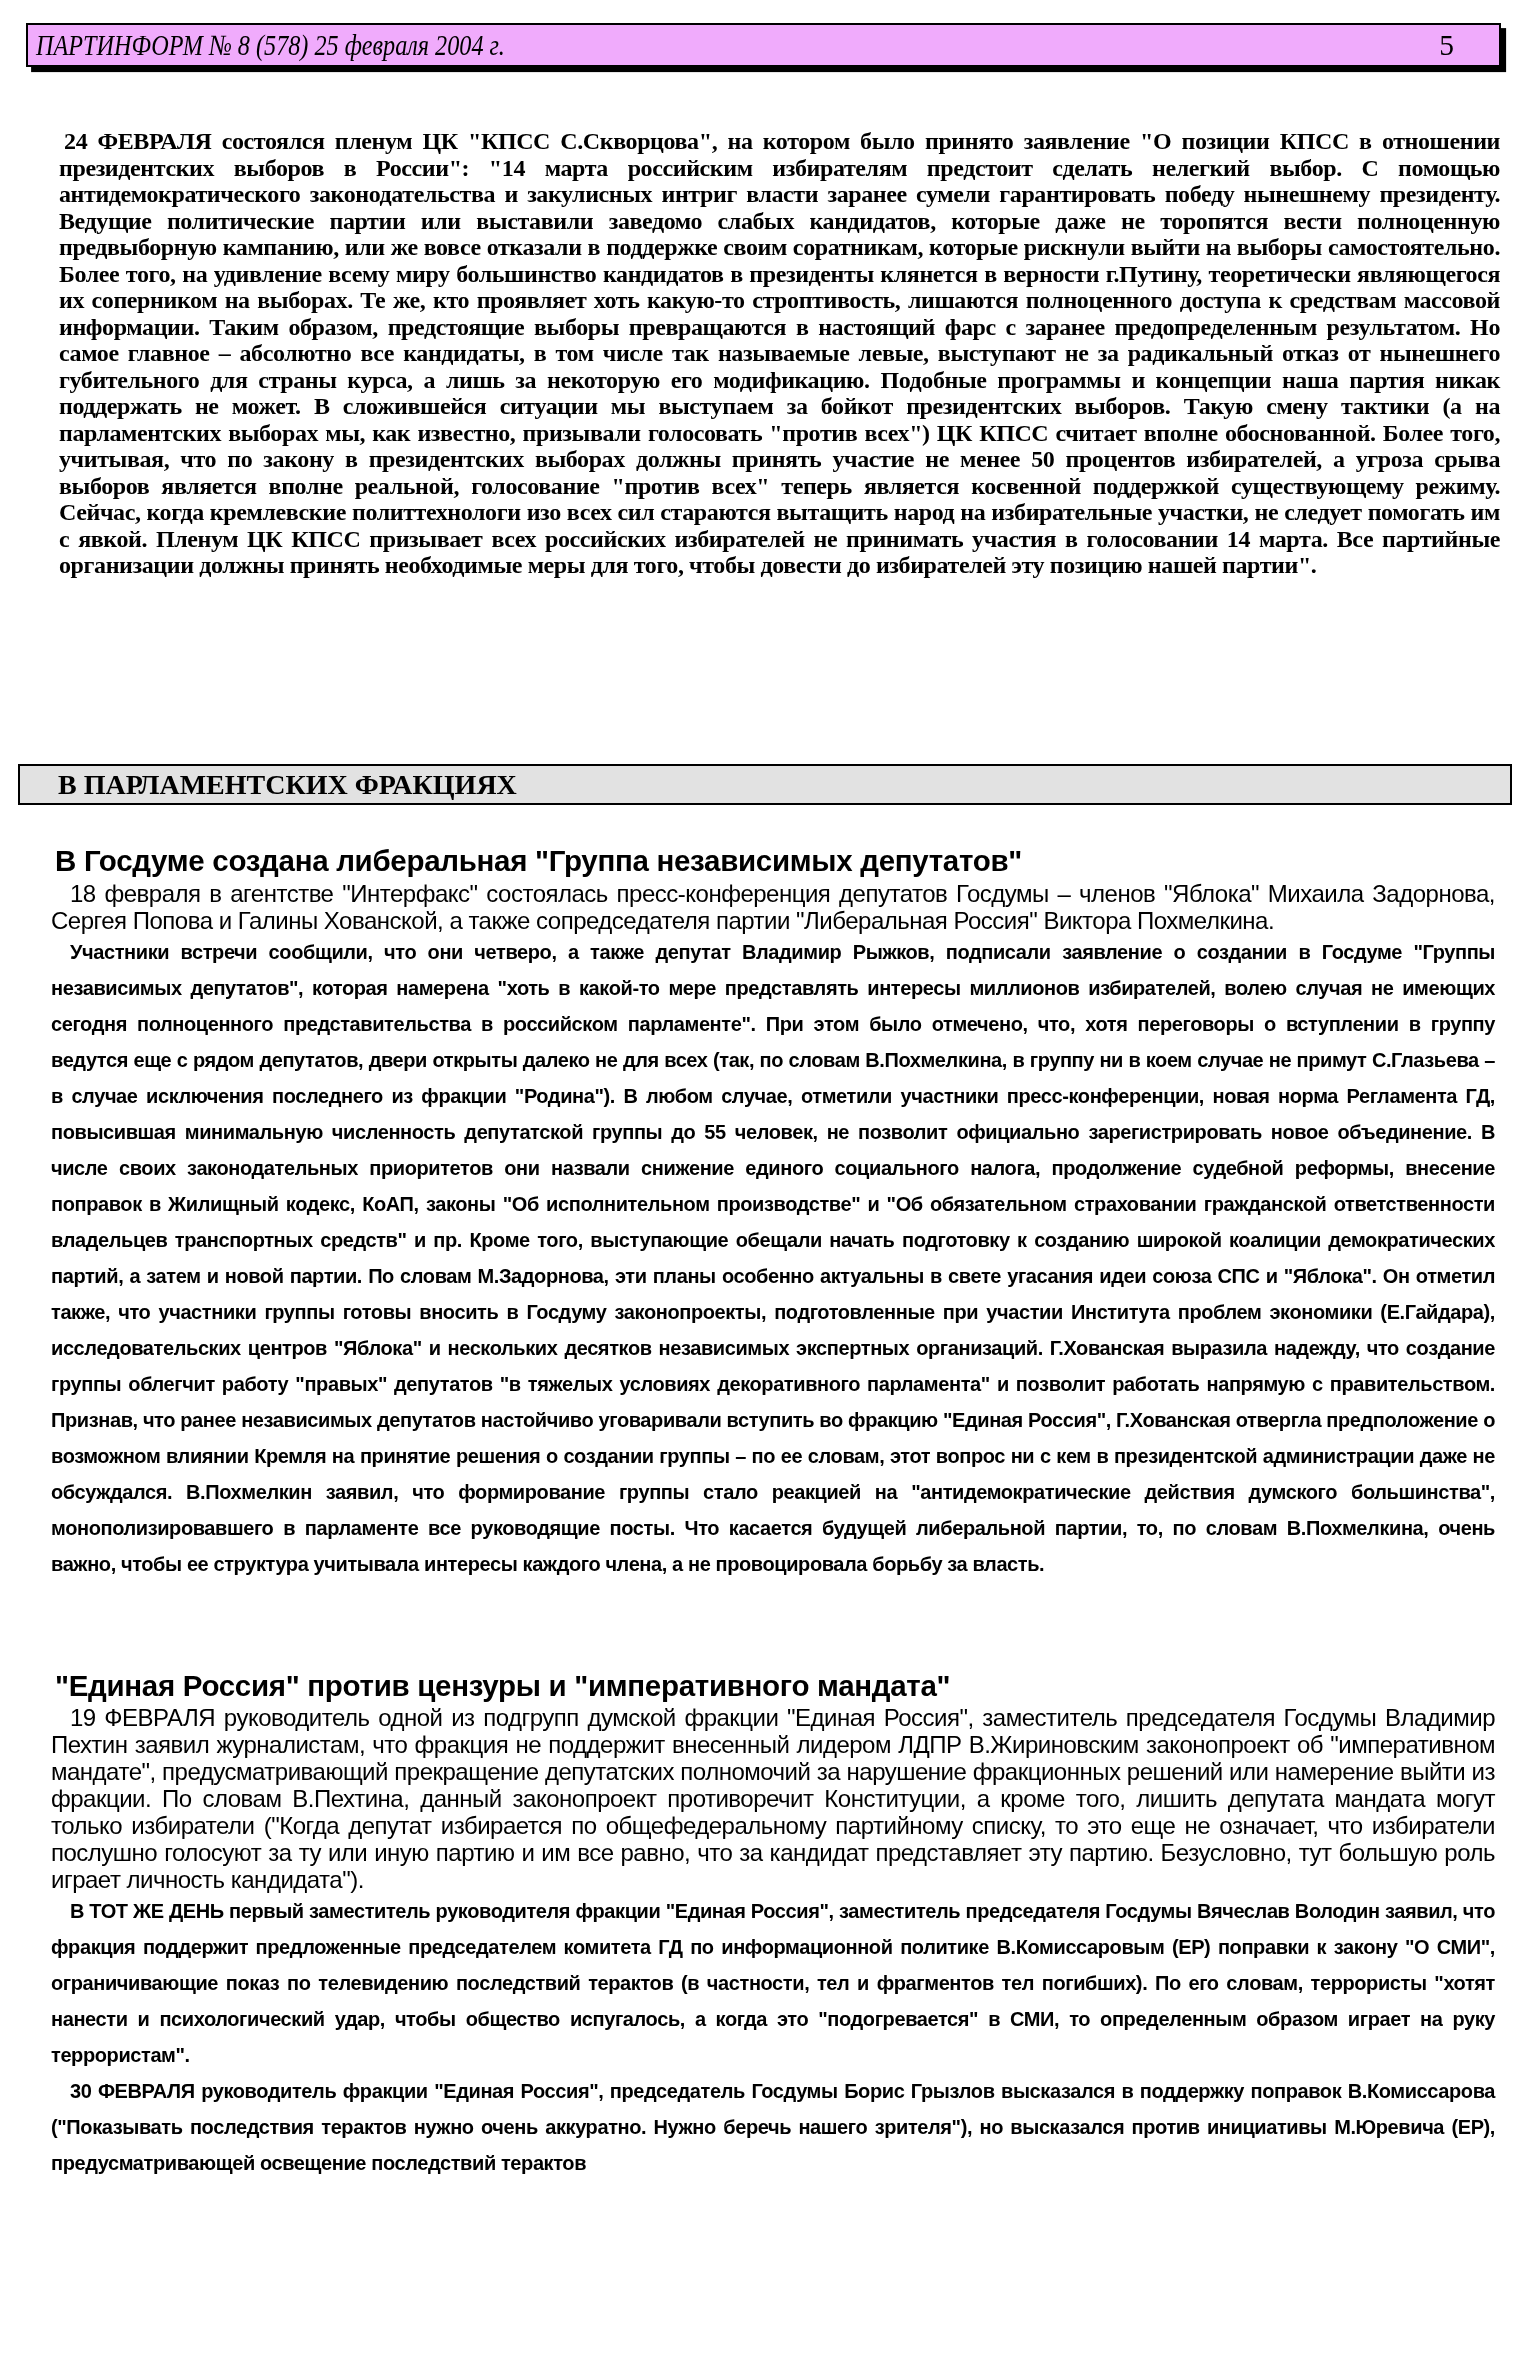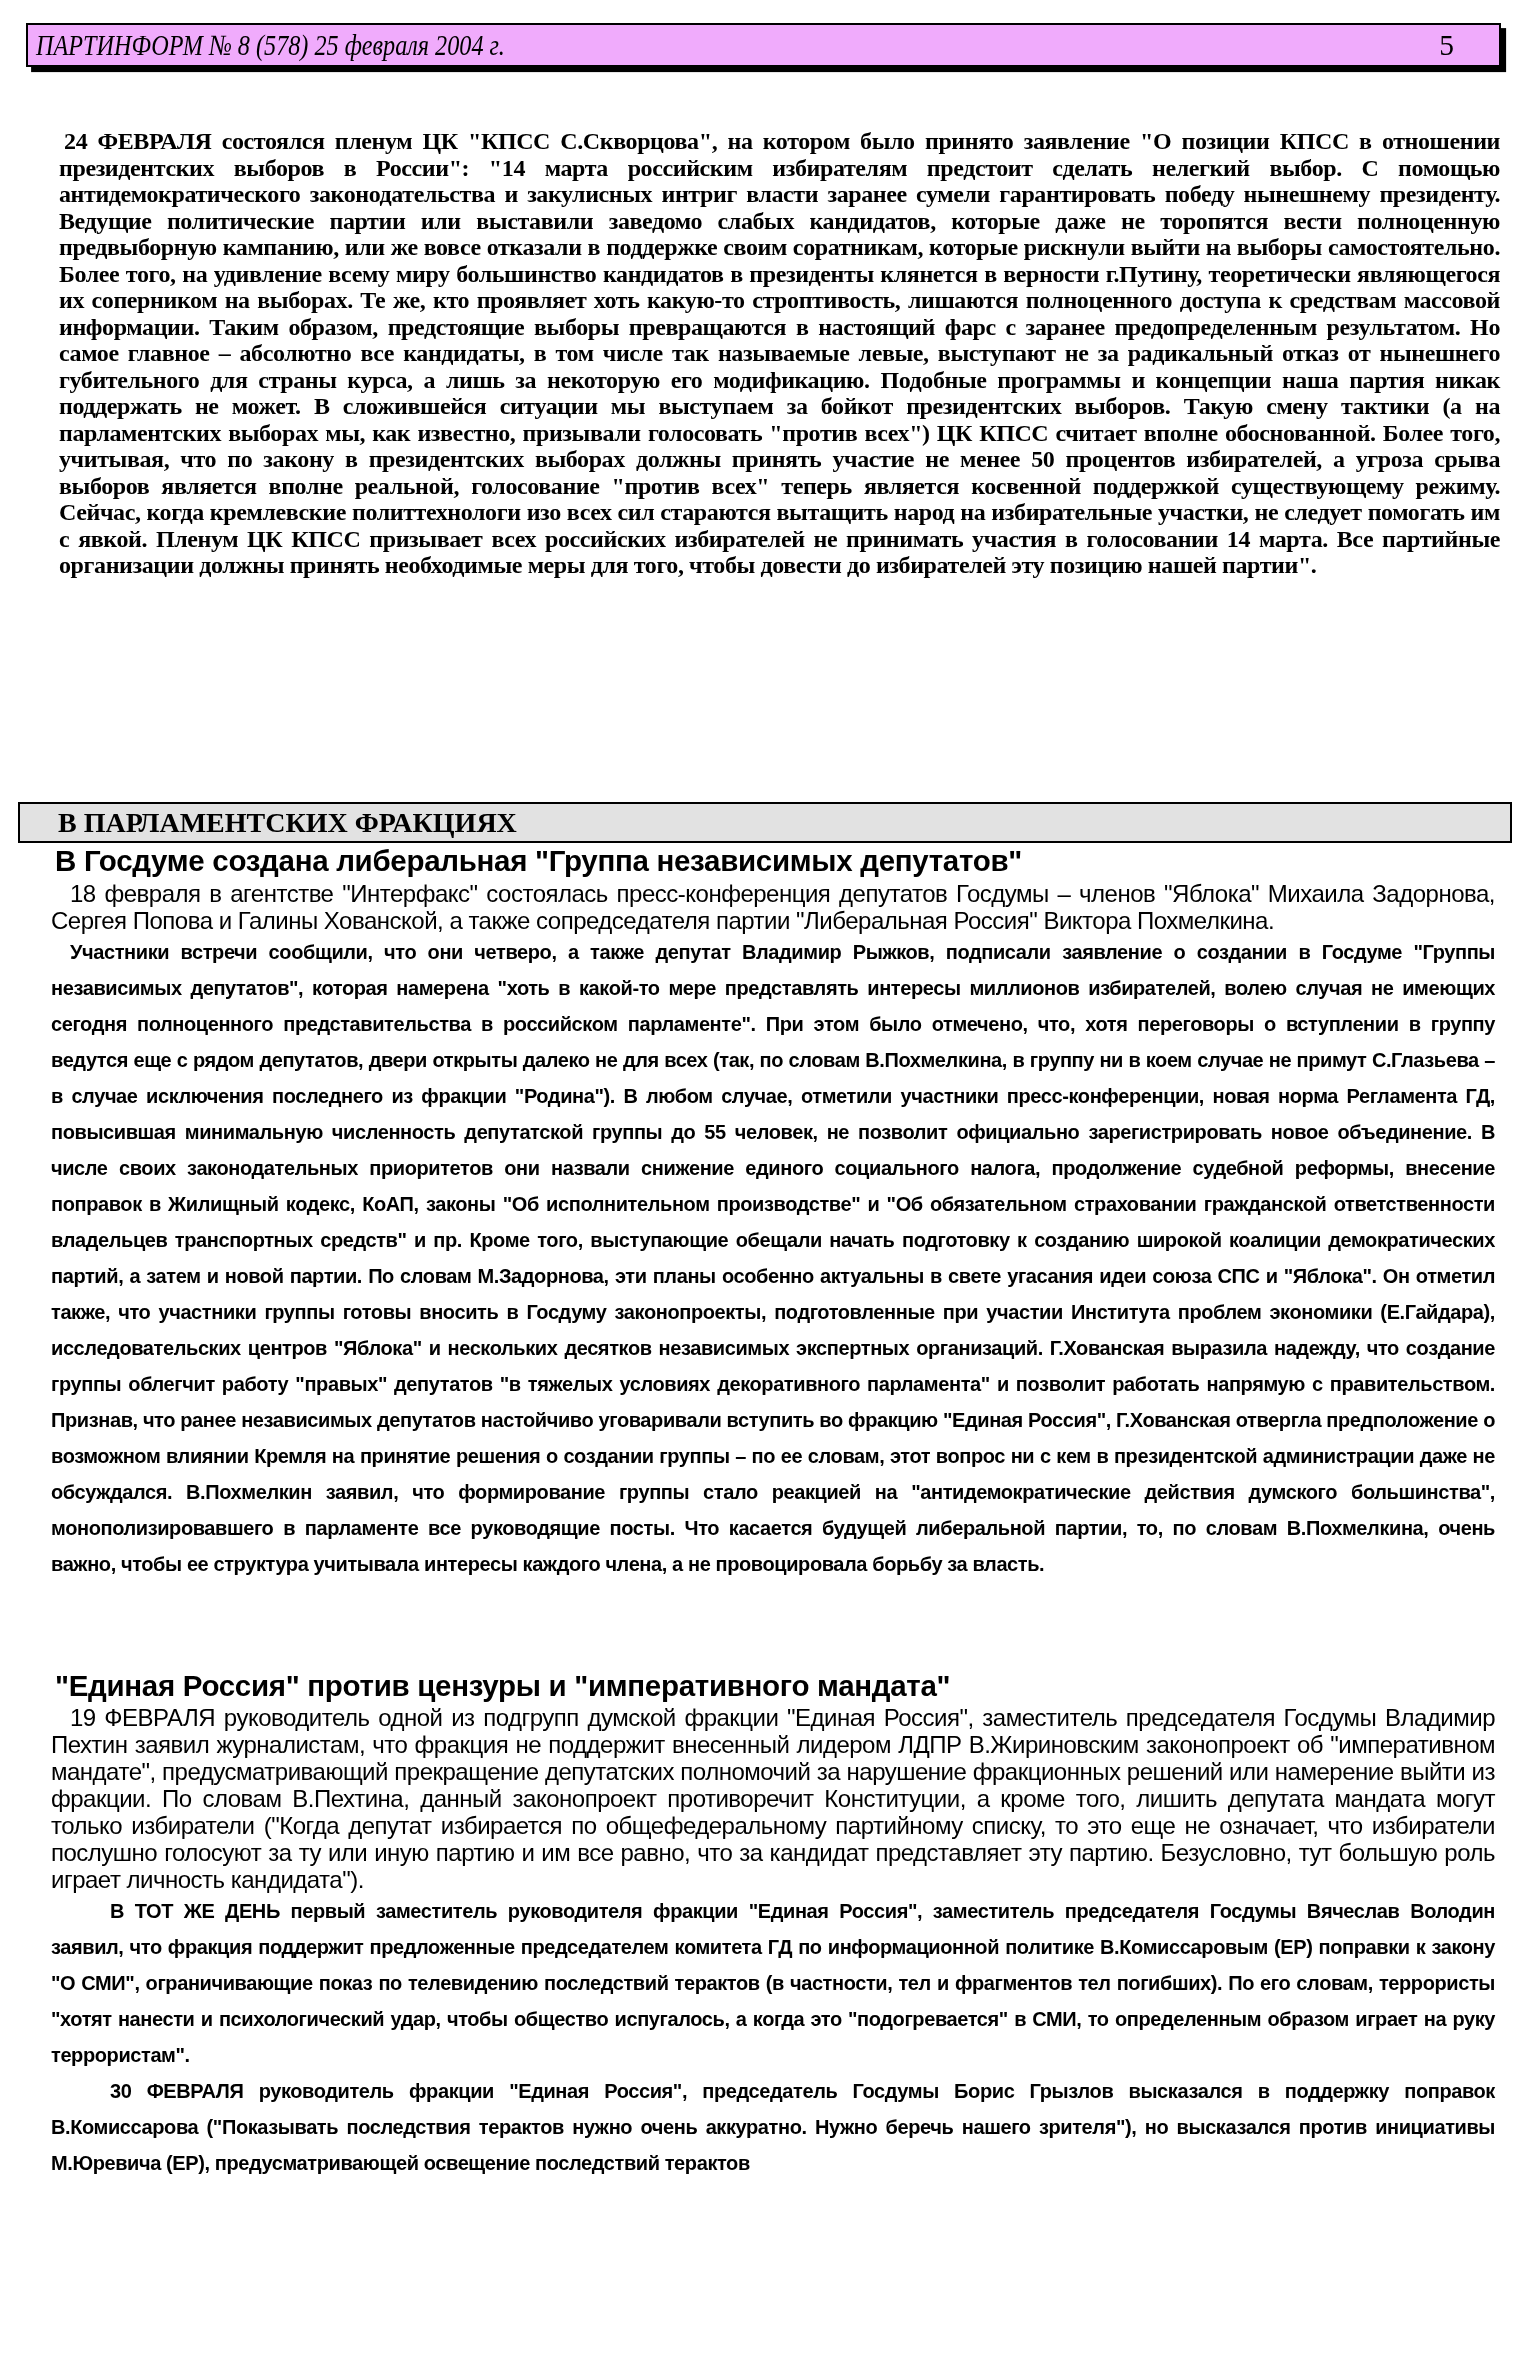--- a/index.html
+++ b/index.html
@@ -53,21 +53,21 @@
       font-size: 24px;
       line-height: 26.5px;
       font-weight: bold;
       text-indent: 5.1px;
       letter-spacing: -0.4px;
     }
     .lead-para .dateline { font-weight: bold; }
     .section-header {
       position: absolute;
       left: 18px;
-      top: 802px;
+      top: 764px;
       width: 1490px;
       height: 37px;
       border: 2.6px solid #000000;
       background: #e2e2e2;
     }
     .section-header .label {
       position: absolute;
       left: 38px;
       top: 2.6px;
       font-family: "Liberation Serif", serif;
@@ -88,21 +88,21 @@
     }
     .headline-1 { top: 844px; }
     .headline-2 { top: 1669px; }
     .article { position: absolute; left: 51px; width: 1444px; font-family: "Liberation Sans", sans-serif; }
     .article p { margin: 0; text-align: justify; text-align-last: left; }
     .p-regular { font-size: 24px; line-height: 27px; font-weight: normal; text-indent: 19px; letter-spacing: -0.5px; }
     .p-bold { font-size: 20px; line-height: 36px; font-weight: bold; text-indent: 19px; letter-spacing: -0.4px; }
     .article-1 { top: 880px; }
     .article-2 { top: 1704px; }
     .dateline-caps { font-weight: normal; }
-    .article-2 .p-bold .dateline-caps { font-weight: bold; margin-left: 40px; }
+    .article-2 .p-bold .dateline-caps { font-weight: bold; }
   </style>
 </head>
 <body>
 
 <div class="page-header">
   <span class="title">ПАРТИНФОРМ № 8 (578) 25 февраля 2004 г.</span>
   <span class="page-num">5</span>
 </div>
 
 <div class="body-text lead-para"><span class="dateline">24 ФЕВРАЛЯ</span><span> состоялся пленум ЦК "КПСС С.Скворцова", на котором было принято заявление "О позиции КПСС в отношении президентских выборов в России": "14 марта российским избирателям предстоит сделать нелегкий выбор. С помощью антидемократического законодательства и закулисных интриг власти заранее сумели гарантировать победу нынешнему президенту. Ведущие политические партии или выставили заведомо слабых кандидатов, которые даже не торопятся вести полноценную предвыборную кампанию, или же вовсе отказали в поддержке своим соратникам, которые рискнули выйти на выборы самостоятельно. Более того, на удивление всему миру большинство кандидатов в президенты клянется в верности г.Путину, теоретически являющегося их соперником на выборах. Те же, кто проявляет хоть какую-то строптивость, лишаются полноценного доступа к средствам массовой информации. Таким образом, предстоящие выборы превращаются в настоящий фарс с заранее предопределенным результатом. Но самое главное – абсолютно все кандидаты, в том числе так называемые левые, выступают не за радикальный отказ от нынешнего губительного для страны курса, а лишь за некоторую его модификацию. Подобные программы и концепции наша партия никак поддержать не может. В сложившейся ситуации мы выступаем за бойкот президентских выборов. Такую смену тактики (а на парламентских выборах мы, как известно, призывали голосовать "против всех") ЦК КПСС считает вполне обоснованной. Более того, учитывая, что по закону в президентских выборах должны принять участие не менее 50 процентов избирателей, а угроза срыва выборов является вполне реальной, голосование "против всех" теперь является косвенной поддержкой существующему режиму. Сейчас, когда кремлевские политтехнологи изо всех сил стараются вытащить народ на избирательные участки, не следует помогать им с явкой. Пленум ЦК КПСС призывает всех российских избирателей не принимать участия в голосовании 14 марта. Все партийные организации должны принять необходимые меры для того, чтобы довести до избирателей эту позицию нашей партии".</span></div>

